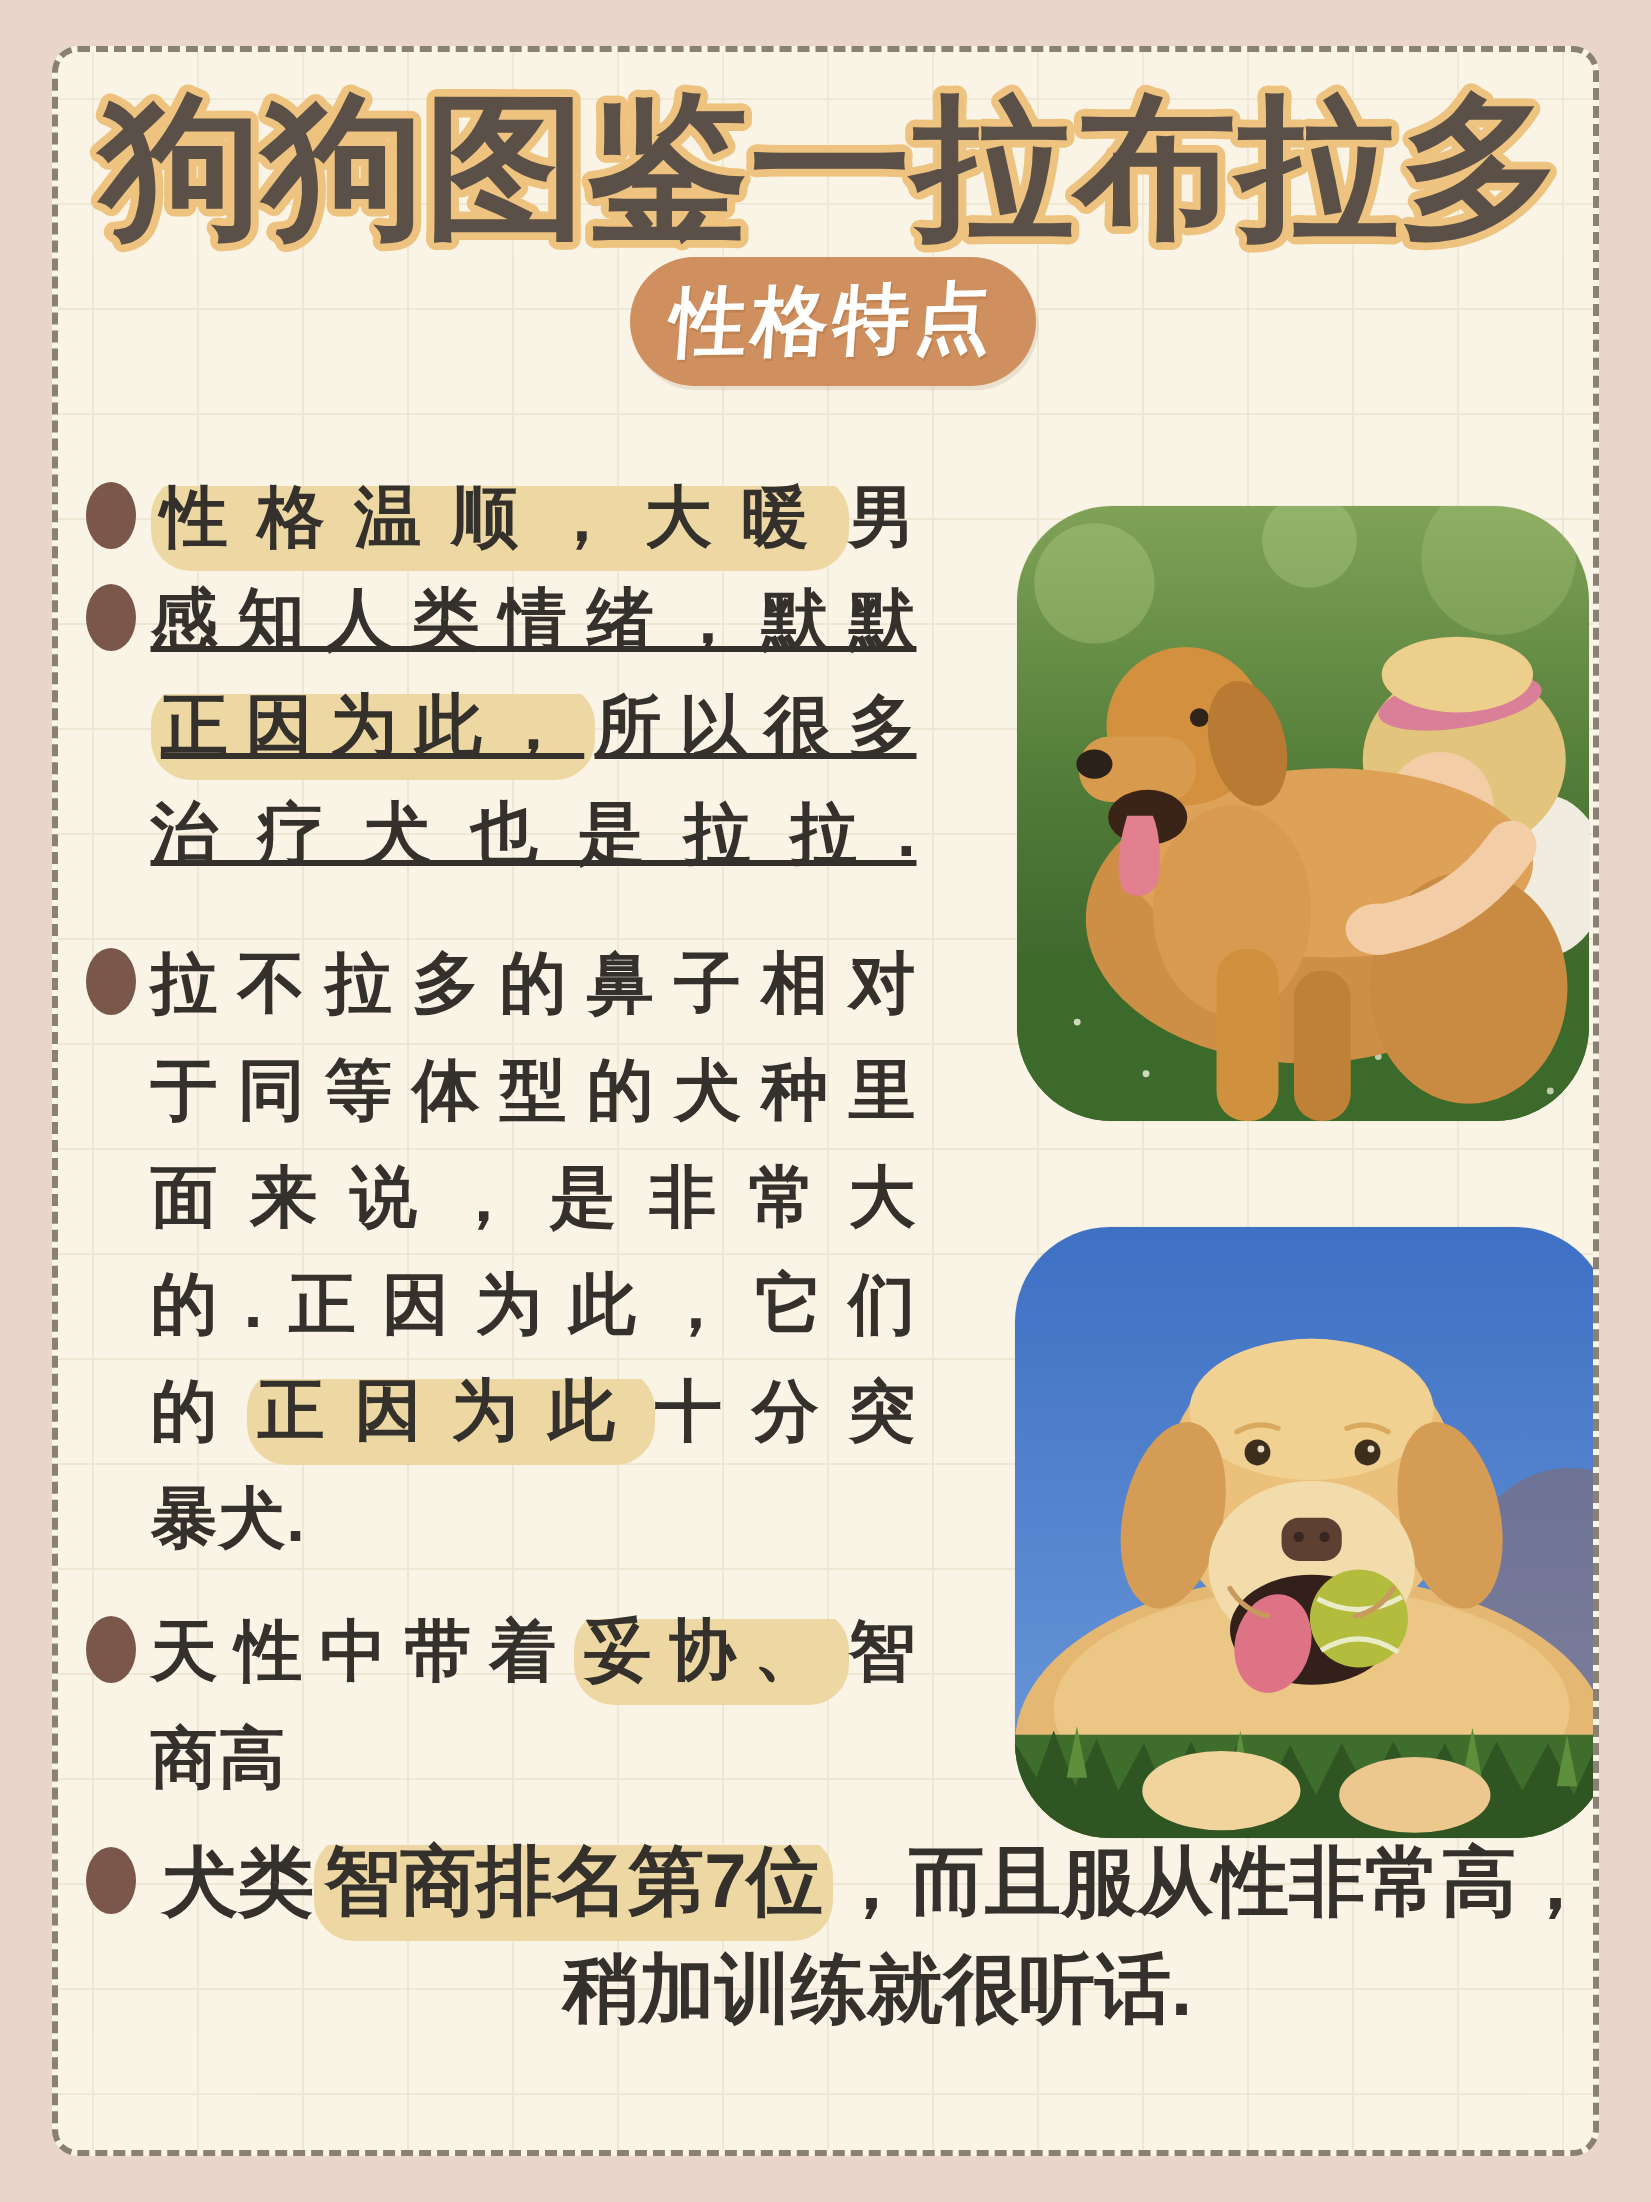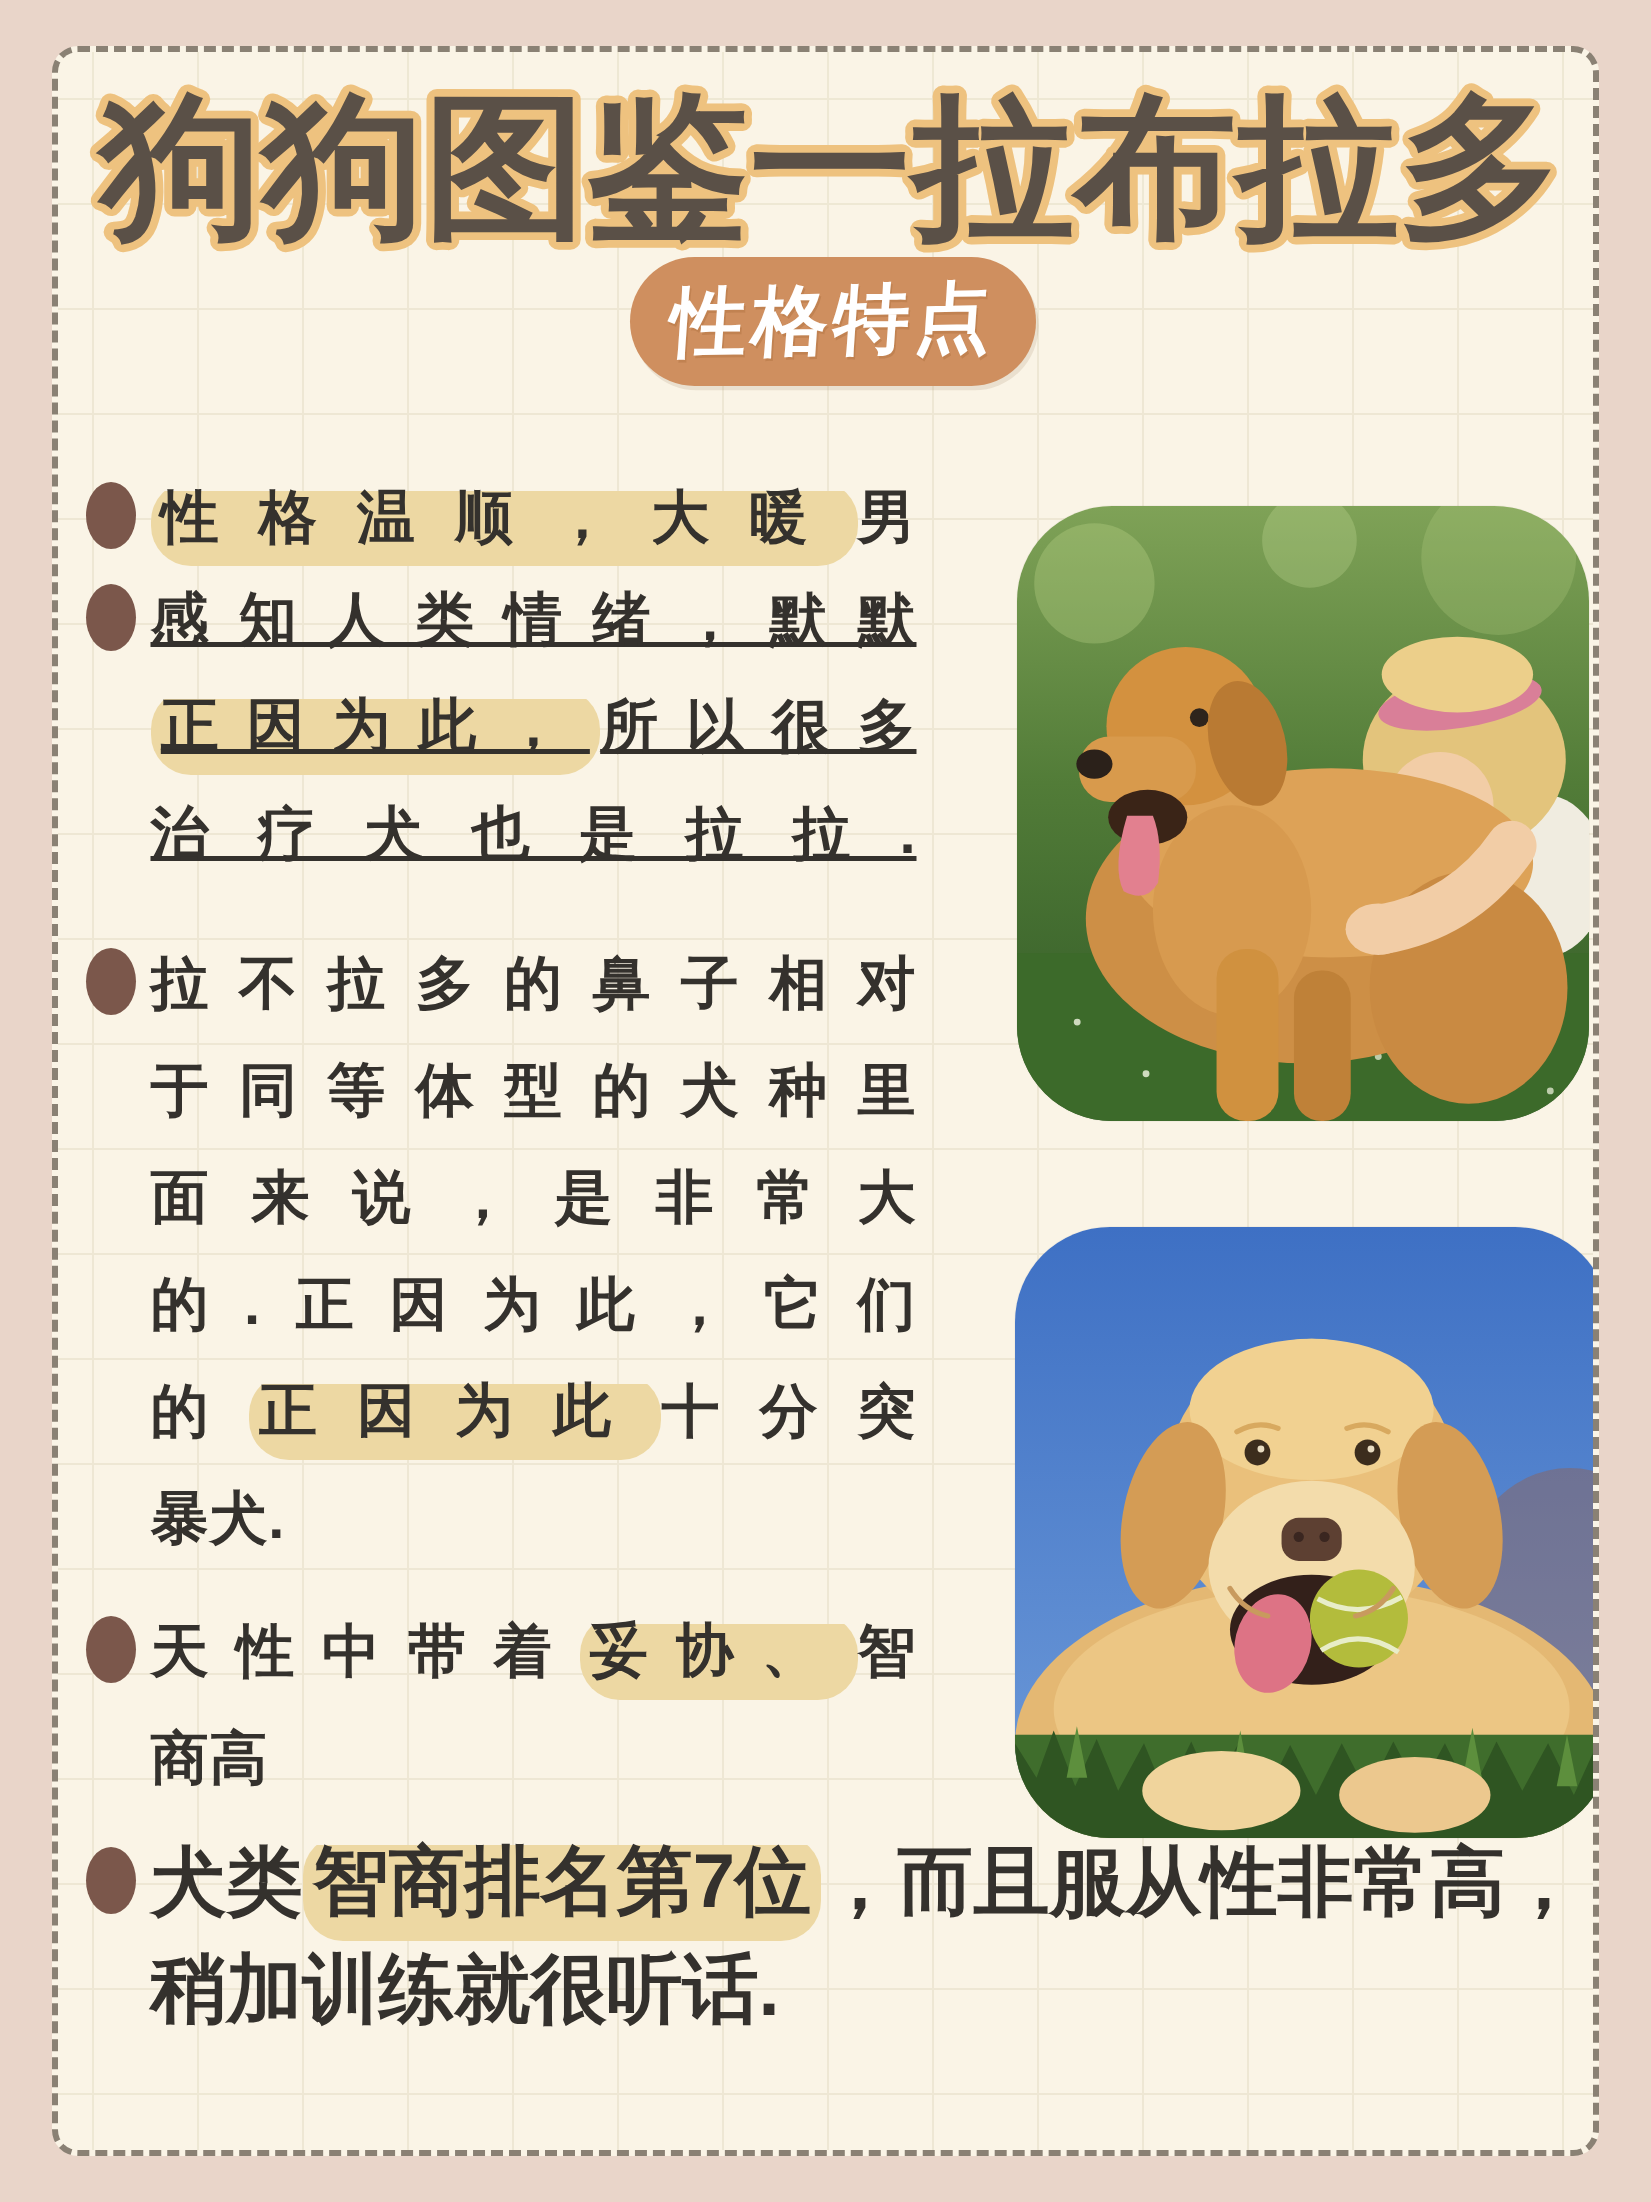--- a/index.html
+++ b/index.html
@@ -43,33 +43,33 @@
     transform:skewX(-5deg) rotate(-1deg);
     text-shadow:1.7px 2.6px 0 rgba(150,90,40,.25);
   }
   .bullets{position:absolute;left:27.5px;top:411px;width:1497px;color:var(--text);}
   .bullet{position:relative;padding-left:65px;width:831px;}
   .bullet .dot{
     position:absolute;left:0;width:50px;height:67px;top:19px;
     background:var(--dot);border-radius:50%;
   }
   .line{
-    height:107px;line-height:107px;font-size:58px;font-weight:bold;
+    height:107px;line-height:107px;font-size:67px;font-weight:bold;
     letter-spacing:0.9px;
   }
   .line.fill{text-align:justify;text-align-last:justify;}
   .hl{
     background-image:linear-gradient(180deg, rgba(0,0,0,0) 10.3px, var(--hl) 10.3px);
     border-radius:40px;
     padding:3.4px 10.3px 17px 10.3px;
   }
   .bullet.b2{margin-top:-5.2px;text-decoration:underline;}
   .bullet.b3{margin-top:43px;}
   .bullet.b4{margin-top:26px;}
-  .bullet.b5{margin-top:17px;width:1519px;}
+  .bullet.b5{margin-top:17px;width:1519px;text-align:center;}
   .bullet.b5 .line{font-size:76px;letter-spacing:0;}
   .photo{
     position:absolute;border-radius:95px;overflow:hidden;
     box-shadow:0 0 0 0.9px rgba(0,0,0,.03);
   }
   .photo svg{display:block;width:100%;height:100%;}
   .photo1{left:959px;top:454px;width:572px;height:615px;}
   .photo2{left:957px;top:1175px;width:595px;height:611px;}
 </style>
 </head>

